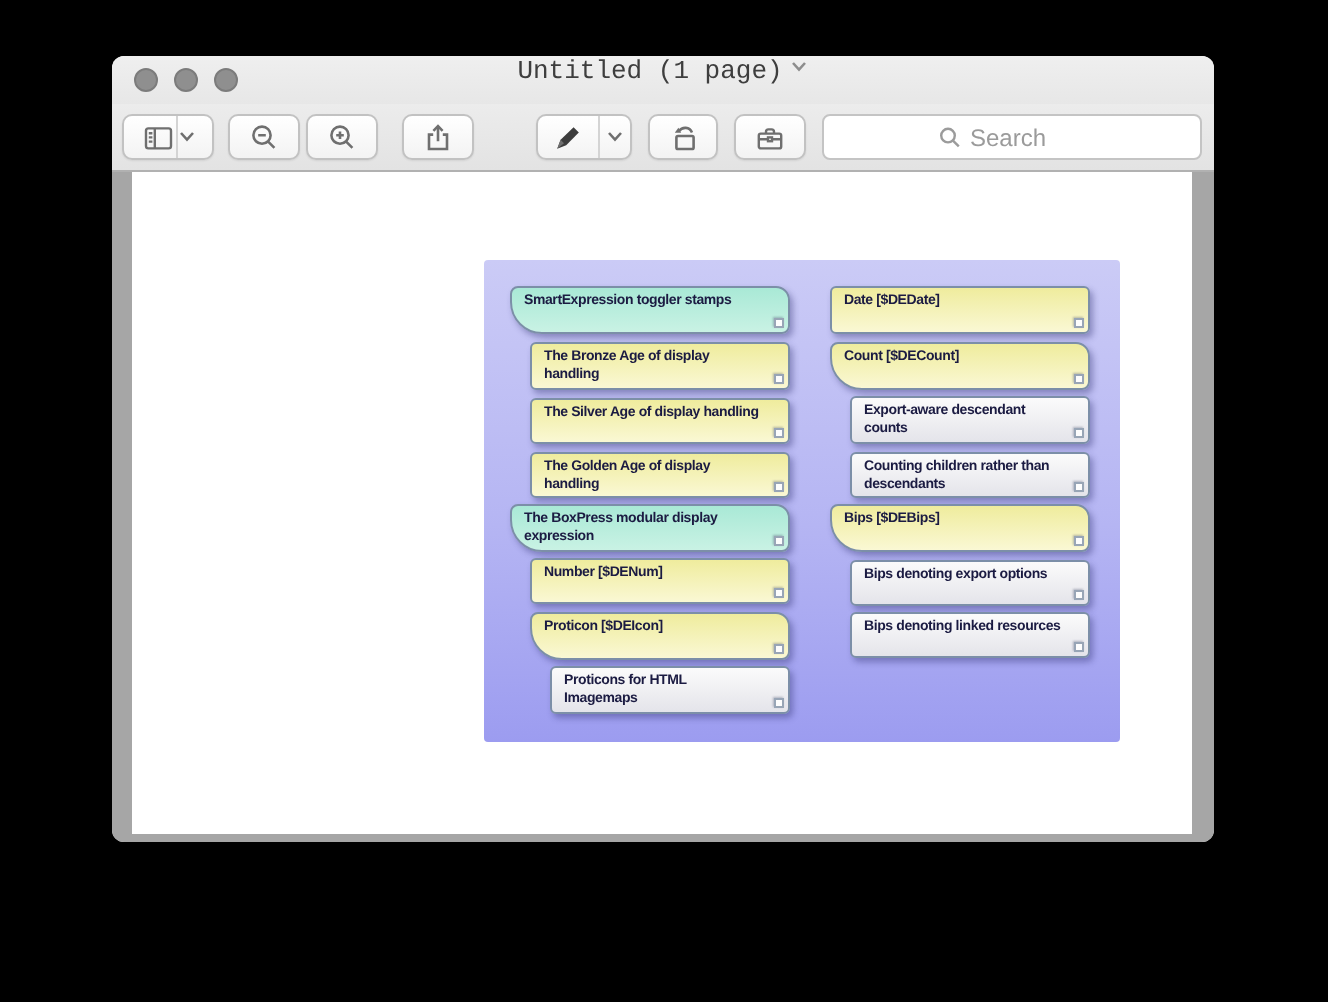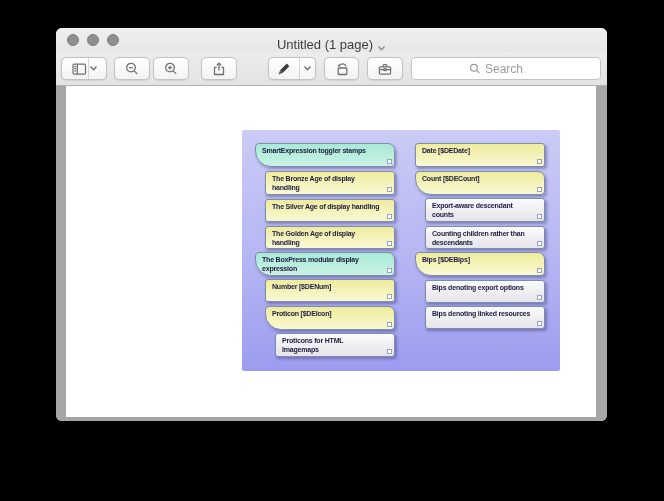--- a/index.html
+++ b/index.html
@@ -14,21 +14,21 @@
     box-shadow:0 0 0 1px rgba(0,0,0,.45), 0 20px 45px rgba(0,0,0,.85);
   }
   .titlebar {
     height:24px; position:relative;
     background:linear-gradient(#efefef,#e7e7e7);
   }
   .traffic-lights { position:absolute; left:11px; top:6px; display:flex; gap:8px; }
   .light { width:12px; height:12px; border-radius:50%; background:#8f8f8f; border:0.5px solid #7c7c7c; }
   .title-wrap {
     position:absolute; left:0; right:0; top:0; height:24px;
-    display:flex; align-items:flex-end; justify-content:center; gap:4px;
+    display:flex; align-items:flex-start; justify-content:center; gap:4px;font-family:Liberation Mono, monospace;
   }
   .title { font-size:13px; color:#3e3e3e; }
   .title-chev { margin-top:2px; }
 
   .toolbar {
     height:33px; display:flex; align-items:center; padding:0 5px;
     background:linear-gradient(#ececec,#e3e3e3);
   }
   .tb-btn {
     height:23px; border:1px solid #c2c2c2; border-radius:5px;

